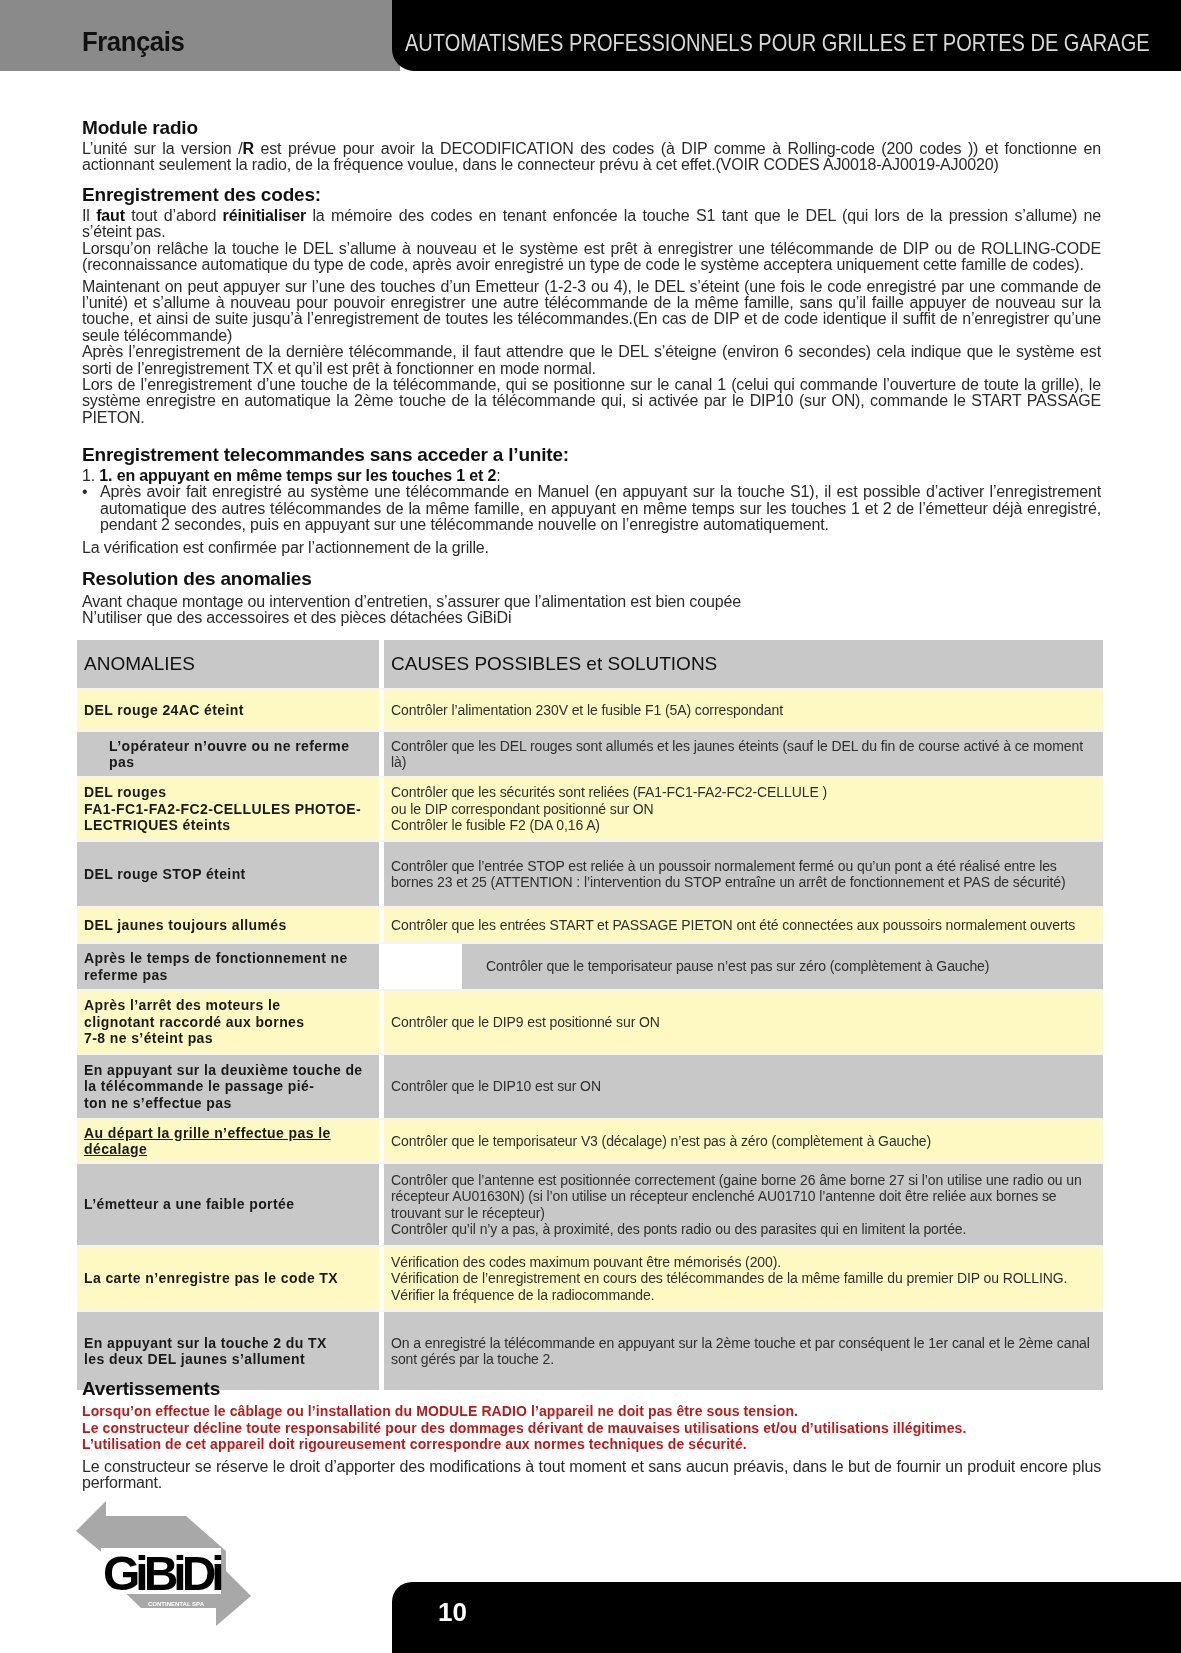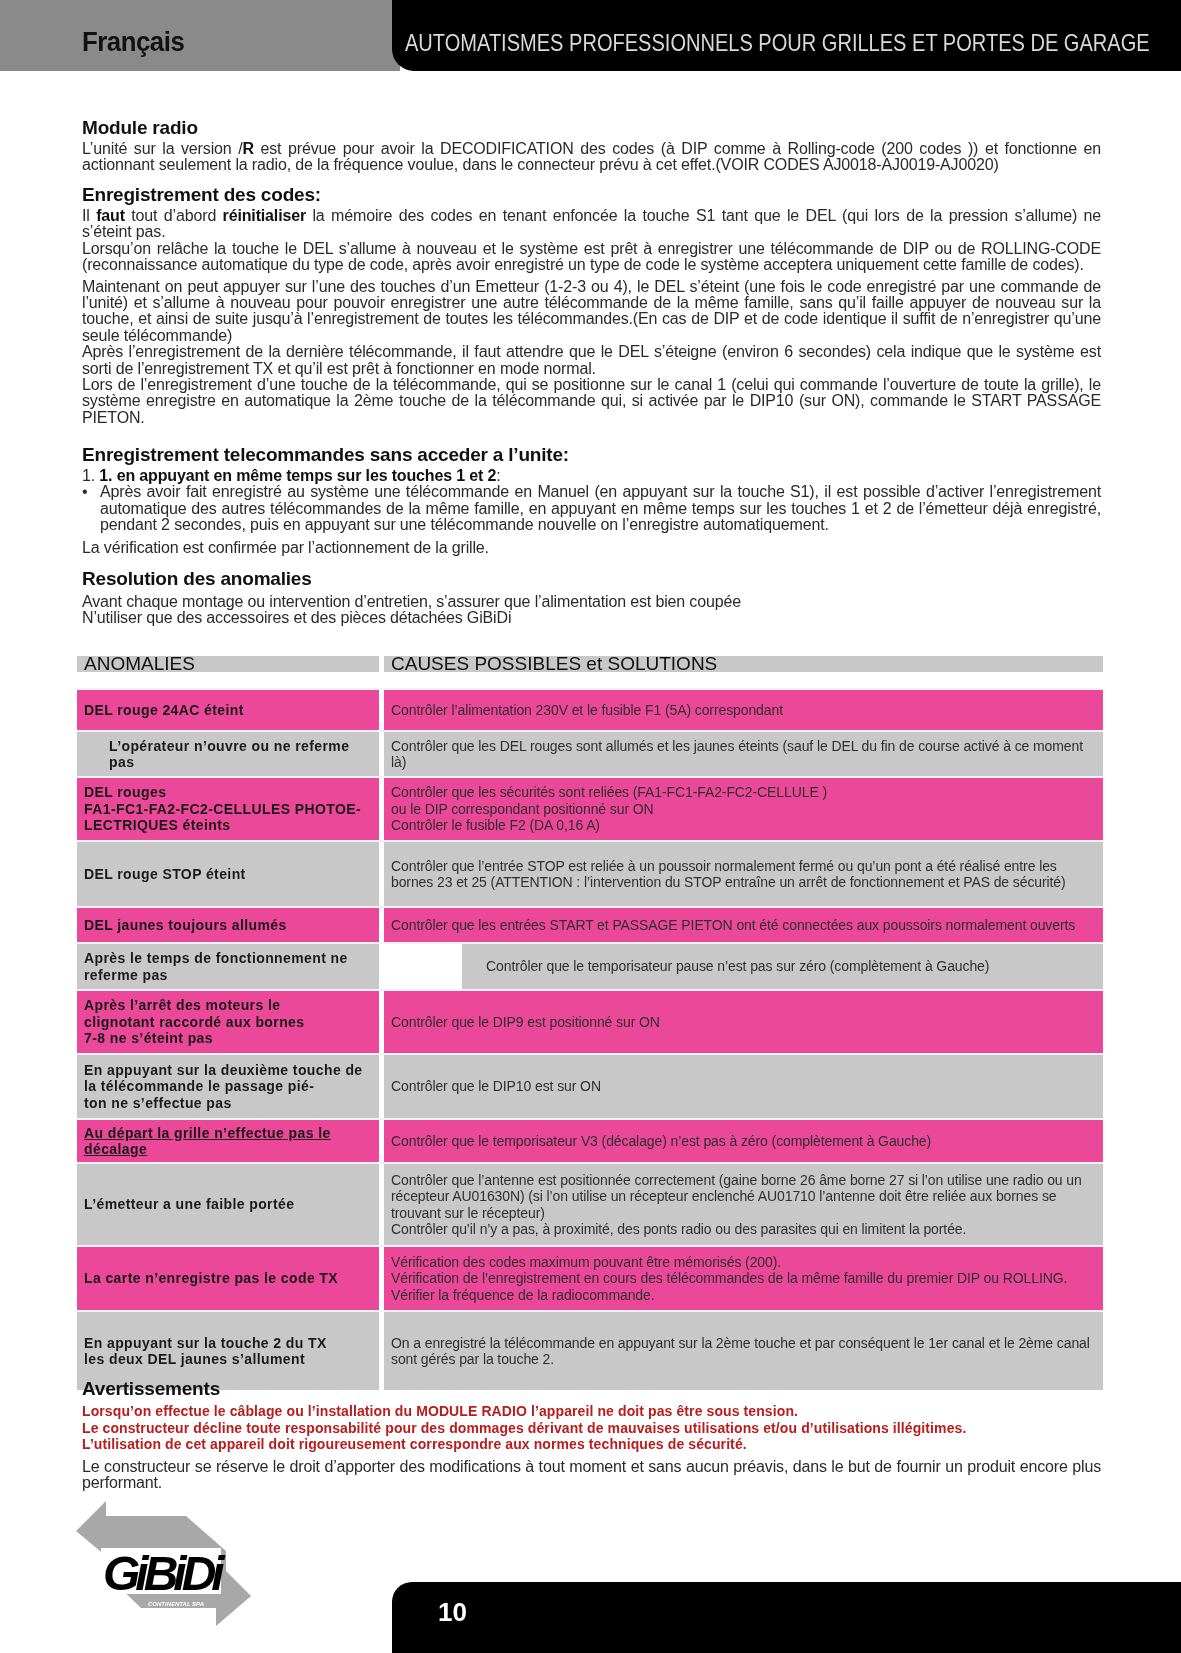--- a/index.html
+++ b/index.html
@@ -20,30 +20,30 @@
   .bullet { position: relative; padding-left: 18px; text-align: justify; }
   .bullet .dot { position: absolute; left: 0; top: 0; }
 
   
   .tbl { position: absolute; left: 77px; top: 640px; width: 1026px; }
   .row { display: flex; }
   .c1 { width: 302px; padding: 0 6px 0 7px; display: flex; align-items: center; font-weight: bold; font-size: 14px; line-height: 16.5px; color: #1a1a1a; letter-spacing: 0.4px; }
   .gap { width: 5px; background: #fff; }
   .c2 { flex: 1; padding: 0 8px 0 7px; display: flex; align-items: center; font-size: 14px; line-height: 16.5px; color: #2f2f2f; letter-spacing: -0.1px; }
   .dark { background: #c8c8c8; }
-  .light { background: #ec4899; }
+  .light { background: #fef9c3; }
   .row.head .c1, .row.head .c2 { font-size: 19px; font-weight: normal; color: #111; letter-spacing: 0; }
   .row.head .c2 { font-weight: normal; }
   .sep { height: 2px; background: #f4f4f4; }
 
   
   .warn-b { font-weight: bold; font-size: 14px; line-height: 16.5px; color: #b91c1c; letter-spacing: 0.1px; }
 
   
-  .logo { position: absolute; left: 76px; top: 1496px; width: 190px; height: 130px; font-style: italic; }
+  .logo { position: absolute; left: 76px; top: 1496px; width: 190px; height: 130px; }
   .foot-tab { position: absolute; left: 392px; top: 1582px; width: 789px; height: 71px; background: #000; border-top-left-radius: 20px; }
   .page-num { position: absolute; left: 438px; top: 1597px; font-size: 26px; font-weight: bold; color: #fff; }
 </style>
 </head>
 <body>
 
 <div class="hdr-left"></div>
 <div class="hdr-right"></div>
 <div class="hdr-lang">Français</div>
 <div class="hdr-title">AUTOMATISMES PROFESSIONNELS POUR GRILLES ET PORTES DE GARAGE</div>
@@ -69,21 +69,21 @@
   <div style="margin-top:6px;">La vérification est confirmée par l’actionnement de la grille.</div>
 </div>
 
 <h2 class="sec" style="top:568px;">Resolution des anomalies</h2>
 <div class="content p" style="top:594px;">
   <div>Avant chaque montage ou intervention d’entretien, s’assurer que l’alimentation est bien coupée</div>
   <div>N’utiliser que des accessoires et des pièces détachées GiBiDi</div>
 </div>
 
 <div class="tbl" id="tbl">
-  <div class="row head" style="height:48px;align-items:center;">
+  <div class="row head" style="height:48px;">
     <div class="c1 dark">ANOMALIES</div>
     <div class="gap"></div>
     <div class="c2 dark">CAUSES POSSIBLES et SOLUTIONS</div>
   </div>
 <div class="sep"></div>
     <div class="row" style="height: 40px;">
       <div class="c1 light" style="white-space: pre-line;">DEL rouge 24AC  éteint</div>
       <div class="gap"></div>
       <div class="c2 light" style="white-space: pre-line;">Contrôler l’alimentation 230V et le fusible F1 (5A) correspondant</div>
     </div>

